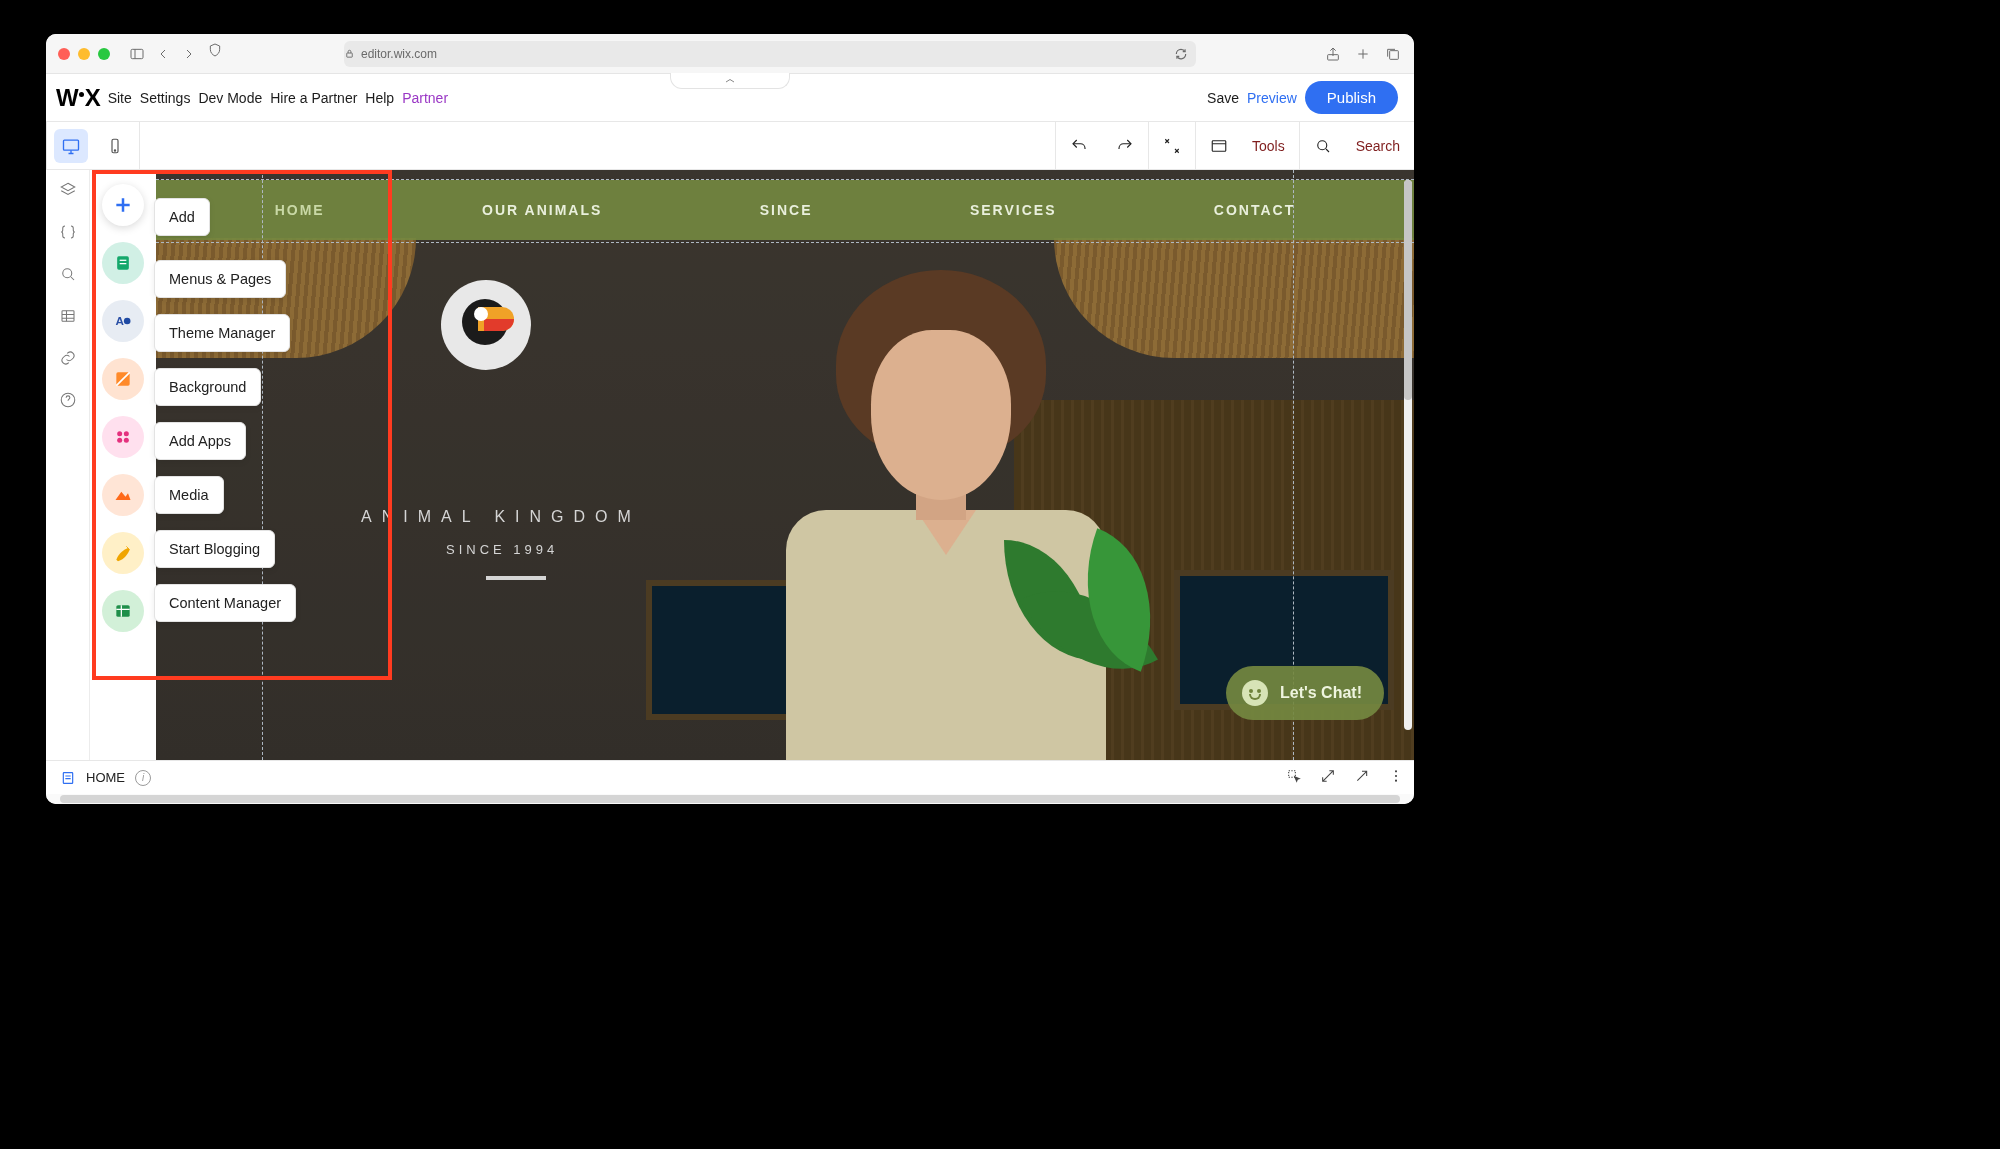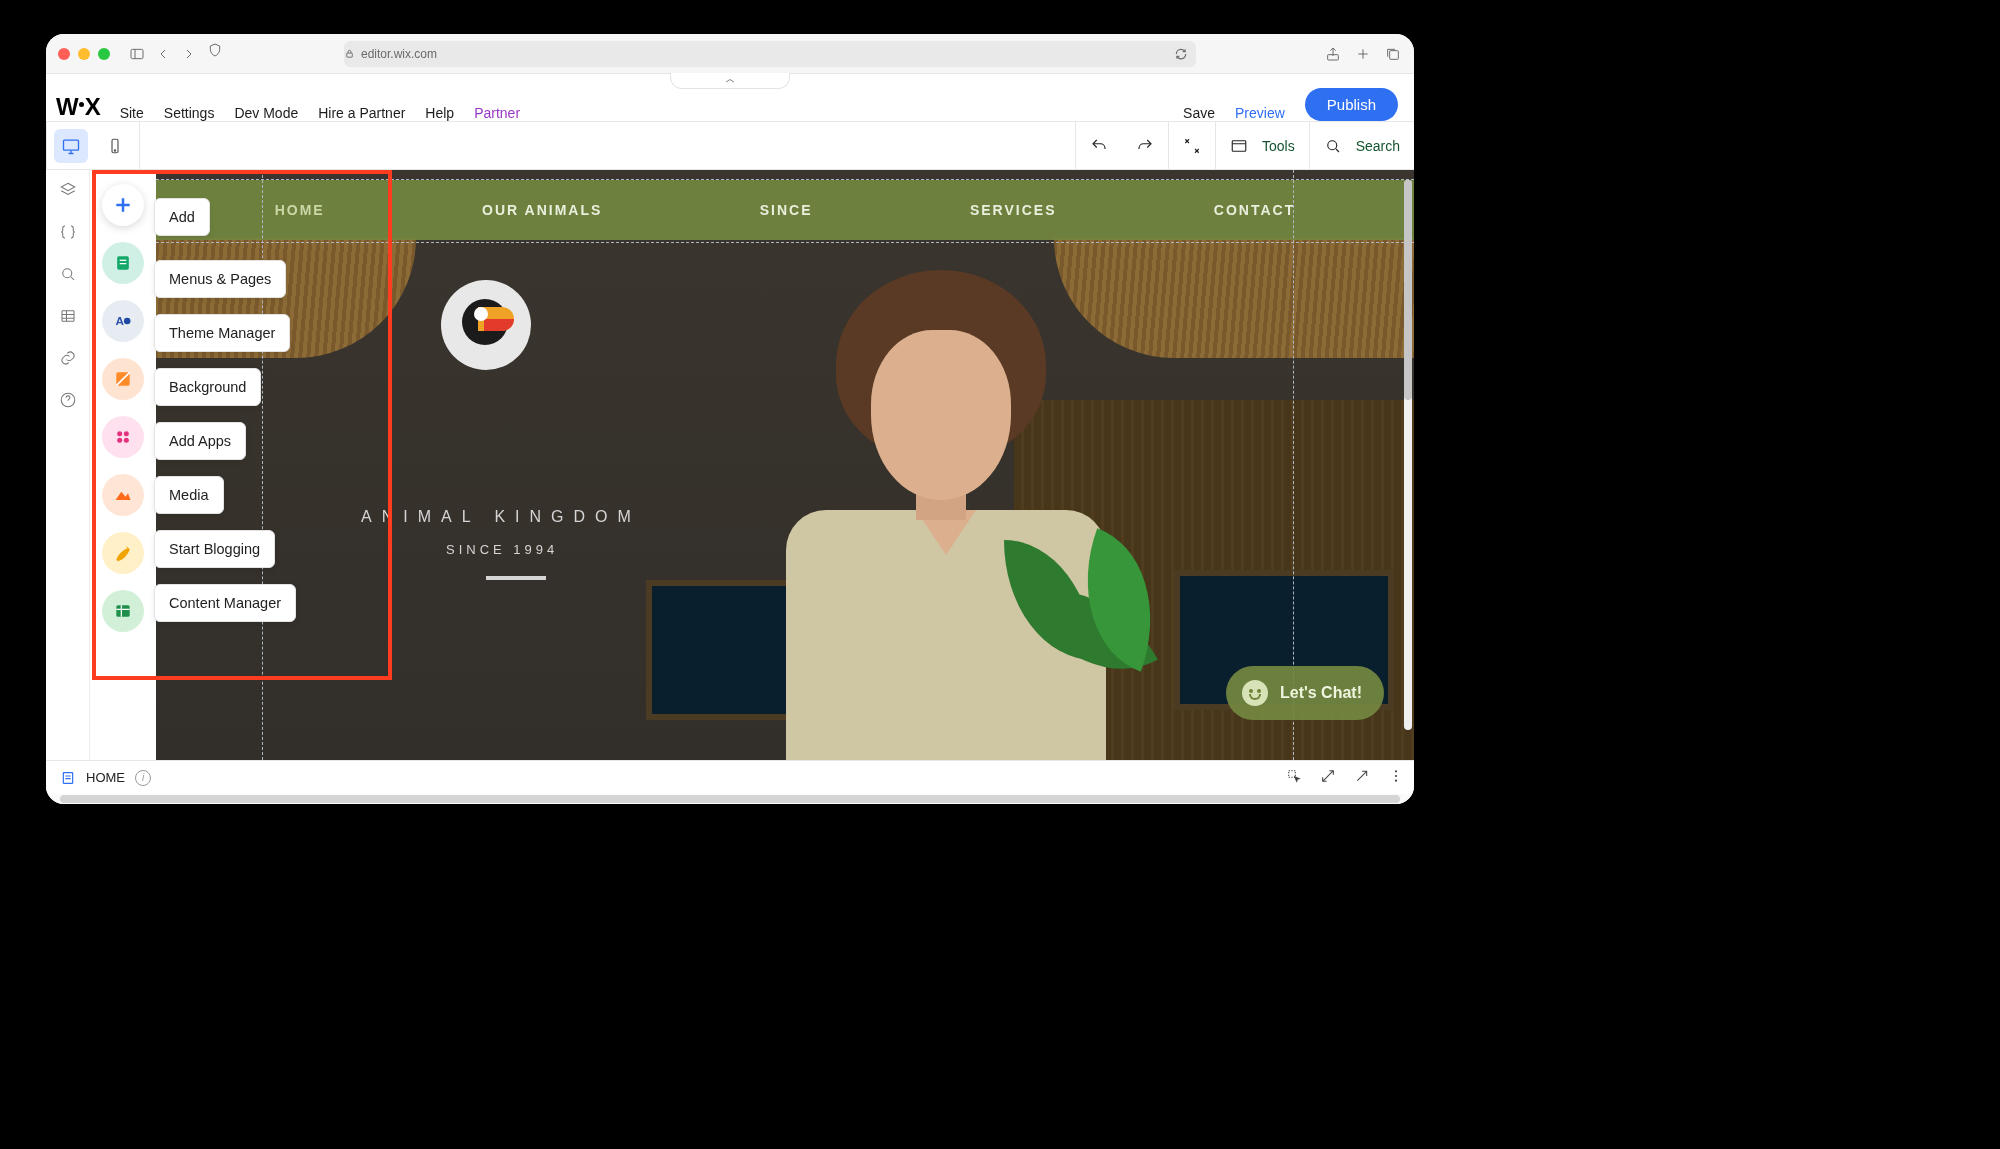--- a/index.html
+++ b/index.html
@@ -8,21 +8,21 @@
     background: #000;
     width: 1460px;
     height: 838px;
     display: flex; align-items: center; justify-content: center;
     overflow: hidden;
   }
   
   .mac-window {
     width: 1368px;
     background: #ffffff;
-    border-radius: 18px;
+    border-radius: 10px;
     box-shadow: 0 30px 60px rgba(0,0,0,.6);
     overflow: hidden;
     display: flex;
     flex-direction: column;
   }
   
   .browser-chrome {
     height: 40px;
     background: #f6f6f6;
     display: flex;
@@ -43,23 +43,23 @@
   .addr-bar .lock { width:11px; height:11px; }
   .addr-wrap { position: relative; flex:1; display:flex; }
   .chrome-right { display:flex; gap:12px; color:#6b6b6b; }
 
   
   .wix-menu {
     height: 48px;
     background:#fff;
     border-bottom:1px solid #e7e7e7;
     display:flex;
-    align-items:flex-end;
+    align-items:center;
     padding: 0 16px 0 10px;
-    gap: 20px;
+    gap: 8px;
     position: relative;
   }
   .wix-logo { font-weight: 900; font-size: 24px; letter-spacing:-1px; color:#000; display:flex; align-items:center; }
   .wix-logo .dot { width:5px; height:5px; background:#000; border-radius:50%; display:inline-block; margin:0 1px 6px; }
   .menu-item { font-size:14px; color:#1c1c1c; cursor:pointer; }
   .menu-item.upgrade { color:#9a37c5; }
   .wix-menu .spacer { flex:1; }
   .top-handle {
     position:absolute;
     left:50%; transform:translateX(-50%);
@@ -89,21 +89,21 @@
   }
   .tb-seg { height:100%; display:flex; align-items:center; }
   .tb-divider { width:1px; height:100%; background:#e7e7e7; }
   .page-selector { width: 216px; padding: 0 16px; display:flex; align-items:center; justify-content:space-between; font-size:14px; color:#222; cursor:pointer;}
   .page-selector .chev { width:14px; height:14px; }
   .device-switch { width: 92px; display:flex; gap:10px; justify-content:center; }
   .device-btn { width:34px; height:34px; border-radius:6px; display:flex; align-items:center; justify-content:center; cursor:pointer;}
   .device-btn.active { background:#dce8ff; color:#2f6ff2; }
   .device-btn.inactive { color:#555; }
   .tb-spacer { flex:1; }
-  .tb-btn { padding: 0 14px; height:100%; display:flex; align-items:center; gap:14px; font-size:14px; color:#14532d; cursor:pointer;}
+  .tb-btn { padding: 0 14px; height:100%; display:flex; align-items:center; gap:24px; font-size:14px; color:#7f1d1d; cursor:pointer;}
   .tb-btn svg { width:18px; height:18px; stroke:#222; fill:none; stroke-width:1.5;}
 
   
   .workspace {
     position:relative;
     height: 590px;
     display:flex;
     background:#fff;
   }
   .left-rail {

